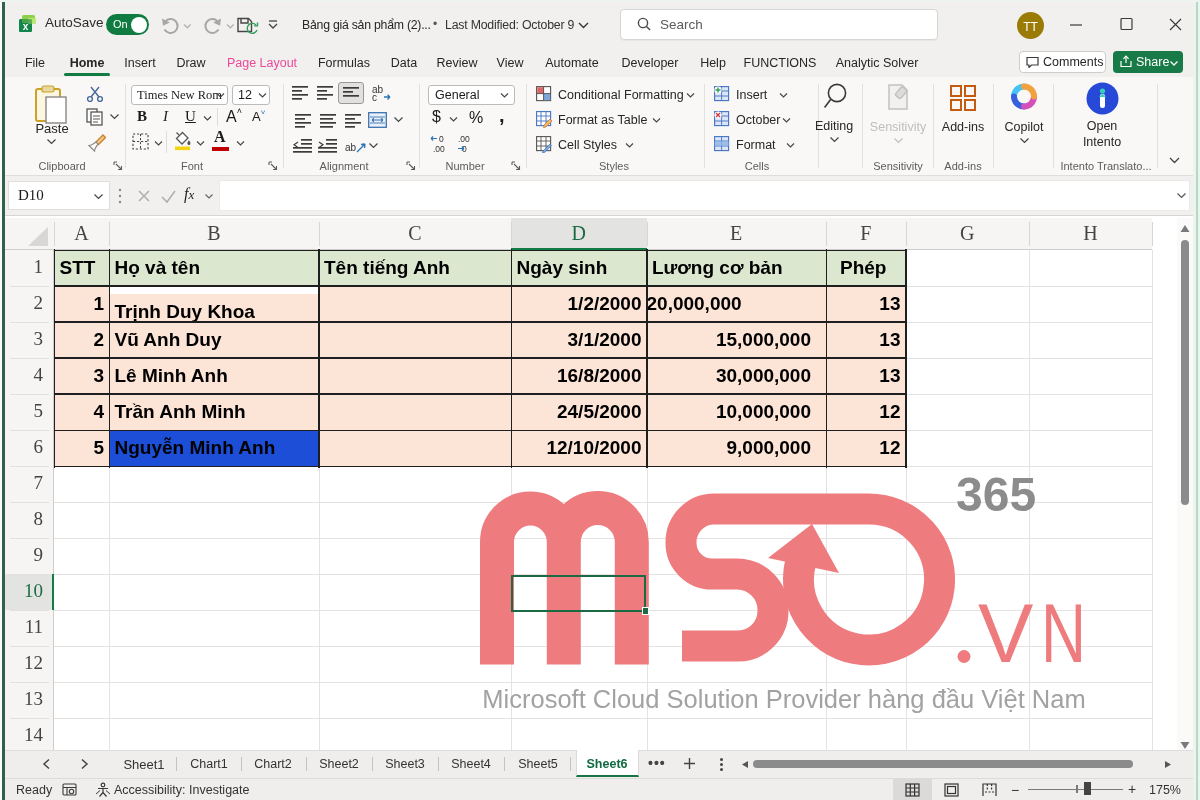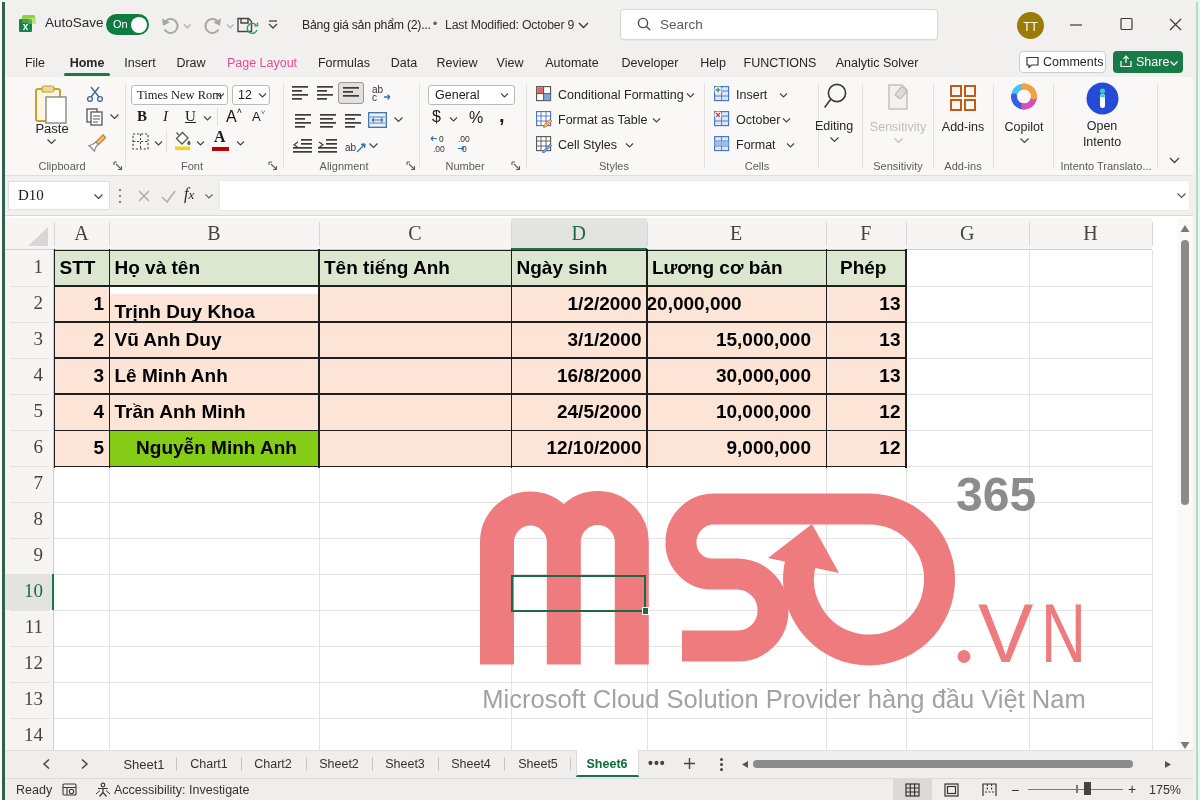--- a/index.html
+++ b/index.html
@@ -509,21 +509,21 @@
 <div class="a" style="left:511.0px;top:357.7px;width:135.5px;height:36.1px;background:#fce4d6;font-size:19px;font-weight:bold;color:#000;text-align:right;padding-right:5px;line-height:36px;white-space:nowrap;overflow:visible">16/8/2000</div>
 <div class="a" style="left:646.5px;top:357.7px;width:179.5px;height:36.1px;background:#fce4d6;font-size:19px;font-weight:bold;color:#000;text-align:right;padding-right:15px;line-height:36px;white-space:nowrap;overflow:visible">30,000,000</div>
 <div class="a" style="left:826.0px;top:357.7px;width:79.5px;height:36.1px;background:#fce4d6;font-size:19px;font-weight:bold;color:#000;text-align:right;padding-right:5px;line-height:36px;white-space:nowrap;overflow:visible">13</div>
 <div class="a" style="left:54.0px;top:393.8px;width:55.0px;height:36.1px;background:#fce4d6;font-size:19px;font-weight:bold;color:#000;text-align:right;padding-right:5px;line-height:36px;white-space:nowrap;overflow:visible">4</div>
 <div class="a" style="left:109.0px;top:393.8px;width:209.5px;height:36.1px;background:#fce4d6;font-size:19px;font-weight:bold;color:#000;text-align:left;padding-left:5.5px;line-height:36px;white-space:nowrap;overflow:visible">Trần Anh Minh</div>
 <div class="a" style="left:318.5px;top:393.8px;width:192.5px;height:36.1px;background:#fce4d6;font-size:19px;font-weight:bold;color:#000;text-align:right;padding-right:5px;line-height:36px;white-space:nowrap;overflow:visible"></div>
 <div class="a" style="left:511.0px;top:393.8px;width:135.5px;height:36.1px;background:#fce4d6;font-size:19px;font-weight:bold;color:#000;text-align:right;padding-right:5px;line-height:36px;white-space:nowrap;overflow:visible">24/5/2000</div>
 <div class="a" style="left:646.5px;top:393.8px;width:179.5px;height:36.1px;background:#fce4d6;font-size:19px;font-weight:bold;color:#000;text-align:right;padding-right:15px;line-height:36px;white-space:nowrap;overflow:visible">10,000,000</div>
 <div class="a" style="left:826.0px;top:393.8px;width:79.5px;height:36.1px;background:#fce4d6;font-size:19px;font-weight:bold;color:#000;text-align:right;padding-right:5px;line-height:36px;white-space:nowrap;overflow:visible">12</div>
 <div class="a" style="left:54.0px;top:429.9px;width:55.0px;height:36.1px;background:#fce4d6;font-size:19px;font-weight:bold;color:#000;text-align:right;padding-right:5px;line-height:36px;white-space:nowrap;overflow:visible">5</div>
-<div class="a" style="left:109.0px;top:429.9px;width:209.5px;height:36.1px;background:#84cc16;font-size:19px;font-weight:bold;color:#000;text-align:center;padding-left:5.5px;line-height:36px;white-space:nowrap;overflow:visible">Nguyễn Minh Anh</div>
+<div class="a" style="left:109.0px;top:429.9px;width:209.5px;height:36.1px;background:#1d4ed8;font-size:19px;font-weight:bold;color:#000;text-align:left;padding-left:5.5px;line-height:36px;white-space:nowrap;overflow:visible">Nguyễn Minh Anh</div>
 <div class="a" style="left:318.5px;top:429.9px;width:192.5px;height:36.1px;background:#fce4d6;font-size:19px;font-weight:bold;color:#000;text-align:right;padding-right:5px;line-height:36px;white-space:nowrap;overflow:visible"></div>
 <div class="a" style="left:511.0px;top:429.9px;width:135.5px;height:36.1px;background:#fce4d6;font-size:19px;font-weight:bold;color:#000;text-align:right;padding-right:5px;line-height:36px;white-space:nowrap;overflow:visible">12/10/2000</div>
 <div class="a" style="left:646.5px;top:429.9px;width:179.5px;height:36.1px;background:#fce4d6;font-size:19px;font-weight:bold;color:#000;text-align:right;padding-right:15px;line-height:36px;white-space:nowrap;overflow:visible">9,000,000</div>
 <div class="a" style="left:826.0px;top:429.9px;width:79.5px;height:36.1px;background:#fce4d6;font-size:19px;font-weight:bold;color:#000;text-align:right;padding-right:5px;line-height:36px;white-space:nowrap;overflow:visible">12</div>
 <div class="a" style="left:53.6px;top:249.3px;width:1.8px;height:218.4px;background:#1f1f1f"></div>
 <div class="a" style="left:108.6px;top:249.3px;width:1.8px;height:218.4px;background:#1f1f1f"></div>
 <div class="a" style="left:318.1px;top:249.3px;width:1.8px;height:218.4px;background:#1f1f1f"></div>
 <div class="a" style="left:510.6px;top:249.3px;width:1.8px;height:218.4px;background:#1f1f1f"></div>
 <div class="a" style="left:646.1px;top:249.3px;width:1.8px;height:218.4px;background:#1f1f1f"></div>
 <div class="a" style="left:825.6px;top:249.3px;width:1.8px;height:218.4px;background:#1f1f1f"></div>

